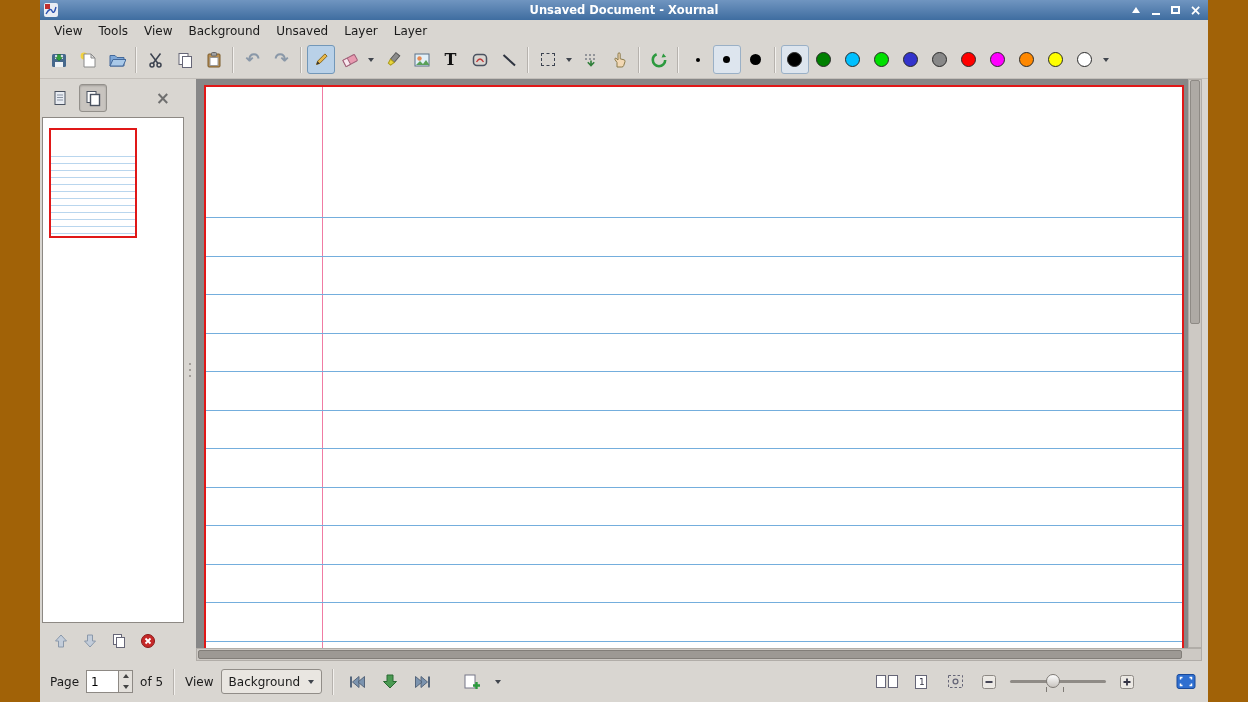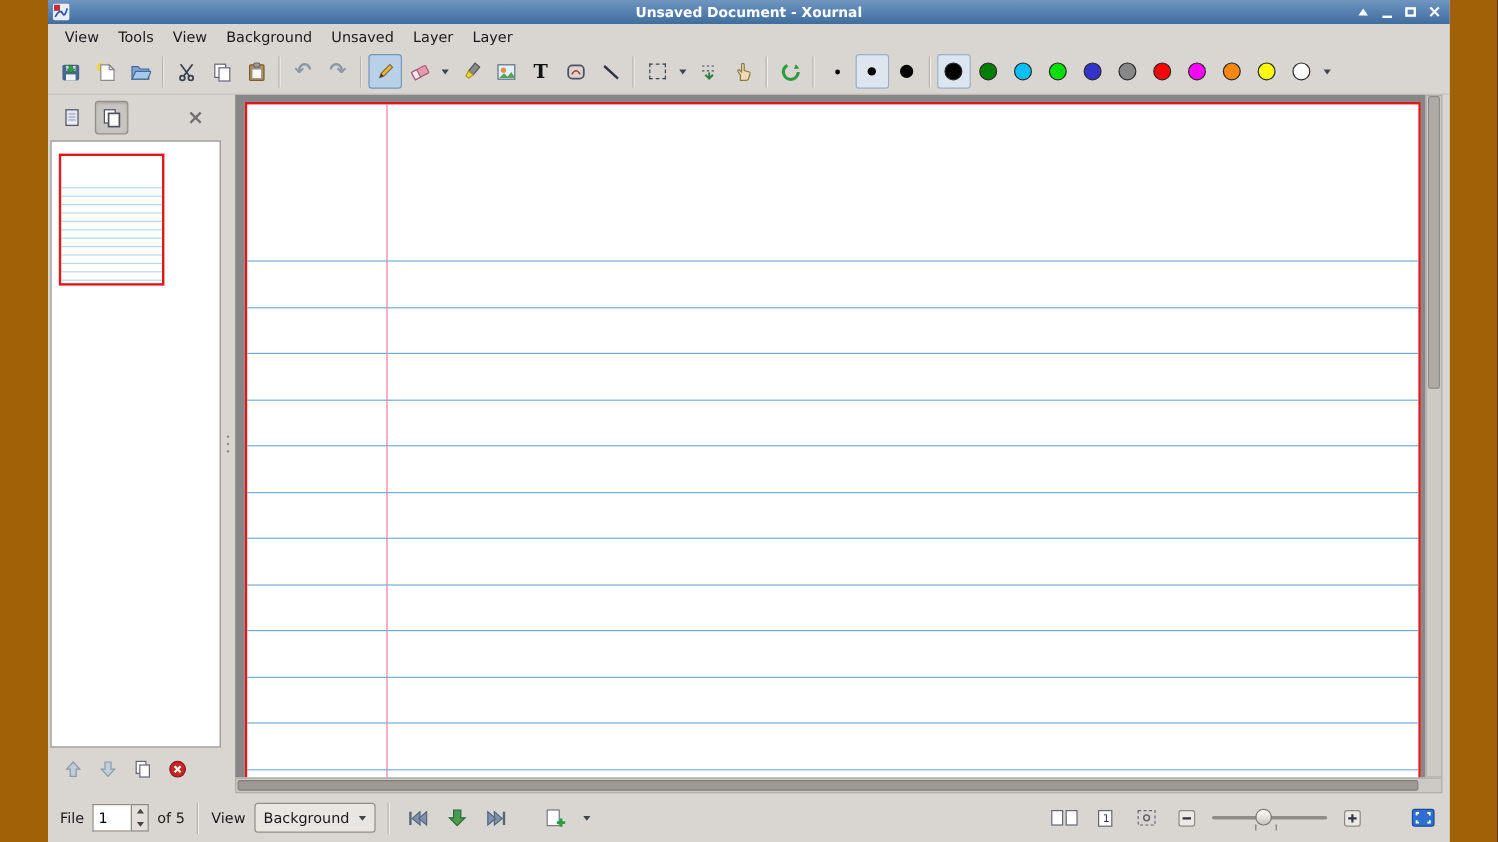--- a/index.html
+++ b/index.html
@@ -397,21 +397,21 @@
             <div class="vscroll-thumb" style="height: 43%;"></div>
           </div>
         </div>
         <div class="hscroll">
           <div class="hscroll-thumb" style="width: 98%;"></div>
         </div>
       </div>
     </div>
 
     <div class="statusbar">
-      <span>File</span>
+      <span>Page</span>
       <span class="spinbox">
         <input value="1" style="">
         <span class="spin-btns">
           <div>
               <span class="spin-up-glyph"></span>
             </div>
           <div>
               <span class="spin-down-glyph"></span>
             </div>
         </span>

